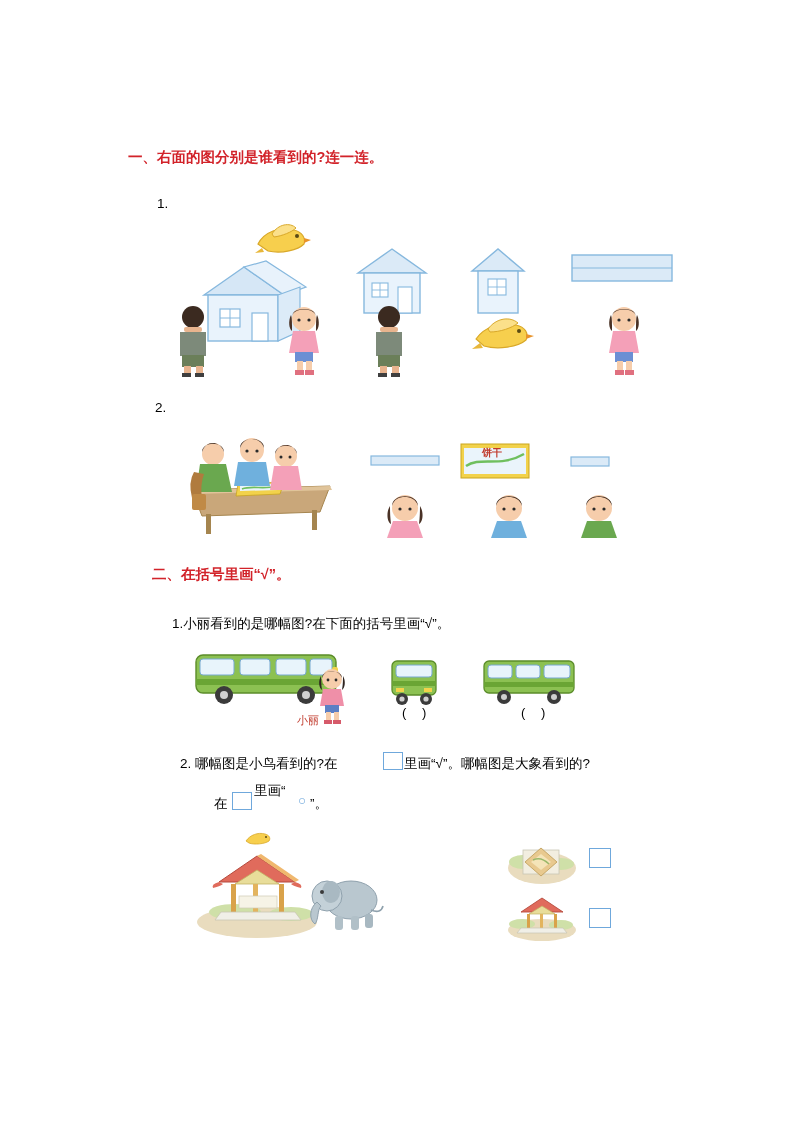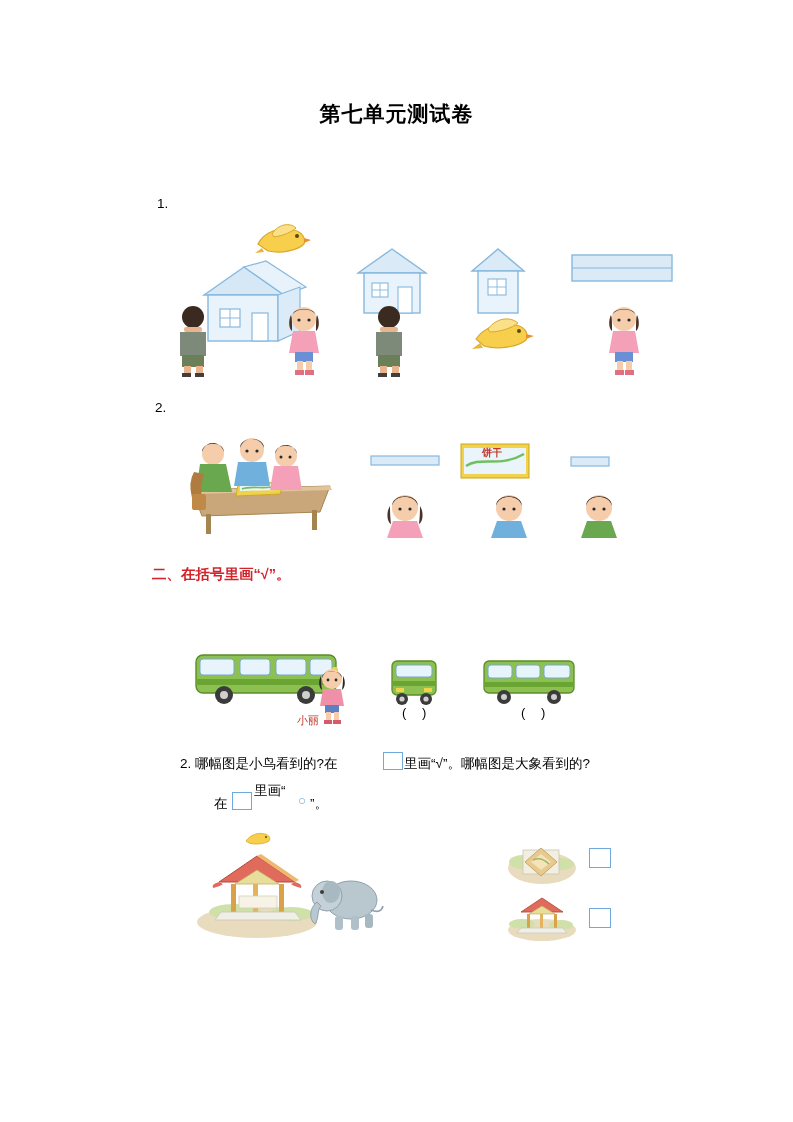--- a/index.html
+++ b/index.html
@@ -68,22 +68,22 @@
     color: #333;
     white-space: nowrap;
   }
   svg { display:block; overflow: visible; }
 </style>
 </head>
 <body>
 
 <div class="page">
 
-  <div class="title">第七单元测试卷</div>
-
+
+  <div class="sec-head" style="left:128px; top:148px;">一、右面的图分别是谁看到的?连一连。</div>
 
   <div class="q-num" style="left:157px; top:196px;">1.</div>
 
   <div class="abs" style="left:170px; top:215px; width:520px; height:170px;">
 
     <svg class="abs" style="left:82px; top:5px;" width="60" height="40" viewBox="0 0 60 40">
       <path d="M6 24 C12 12 28 6 42 10 C50 12 54 18 52 24 C46 30 30 34 16 31 Z" fill="#f7cf4d" stroke="#d9a828" stroke-width="1.2"></path>
       <path d="M20 14 C26 4 38 2 44 8 C40 12 30 16 22 17 Z" fill="#fbe08a" stroke="#d9a828" stroke-width="1"></path>
       <circle cx="45" cy="16" r="2" fill="#5a4a14"></circle>
       <path d="M52 18 L59 20 L52 23 Z" fill="#e8932a"></path>
@@ -255,20 +255,21 @@
       <ellipse cx="29" cy="20" rx="13" ry="13" fill="#f6cdab"></ellipse>
       <path d="M16 18 C16 5 42 5 42 18 C40 11 34 9 29 9 C23 9 18 11 16 18 Z" fill="#3b2a20"></path>
       <circle cx="24" cy="21" r="1.6" fill="#2b2b2b"></circle>
       <circle cx="34" cy="21" r="1.6" fill="#2b2b2b"></circle>
       <path d="M17 33 h24 l6 17 h-36 z" fill="#6aa84f"></path>
     </svg>
   </div>
 
   <div class="sec-head" style="left:124px; top:565px;margin-left:28px;">二、在括号里画“√”。</div>
 
+  <div class="q-text" style="left:172px; top:615px;">1.小丽看到的是哪幅图?在下面的括号里画“√”。</div>
 
   <div class="abs" style="left:190px; top:645px; width:420px; height:90px;">
 
     <svg class="abs" style="left:0px; top:0px;" width="160" height="68" viewBox="0 0 160 68">
       <rect x="6" y="10" width="140" height="38" rx="7" fill="#8cc152" stroke="#5b8c2a" stroke-width="1.4"></rect>
       <rect x="10" y="14" width="34" height="16" rx="3" fill="#e8f4fb" stroke="#77a9d0" stroke-width="1"></rect>
       <rect x="50" y="14" width="30" height="16" rx="3" fill="#e8f4fb" stroke="#77a9d0" stroke-width="1"></rect>
       <rect x="86" y="14" width="30" height="16" rx="3" fill="#e8f4fb" stroke="#77a9d0" stroke-width="1"></rect>
       <rect x="120" y="14" width="22" height="16" rx="3" fill="#e8f4fb" stroke="#77a9d0" stroke-width="1"></rect>
       <rect x="6" y="34" width="140" height="6" fill="#6aa534"></rect>

